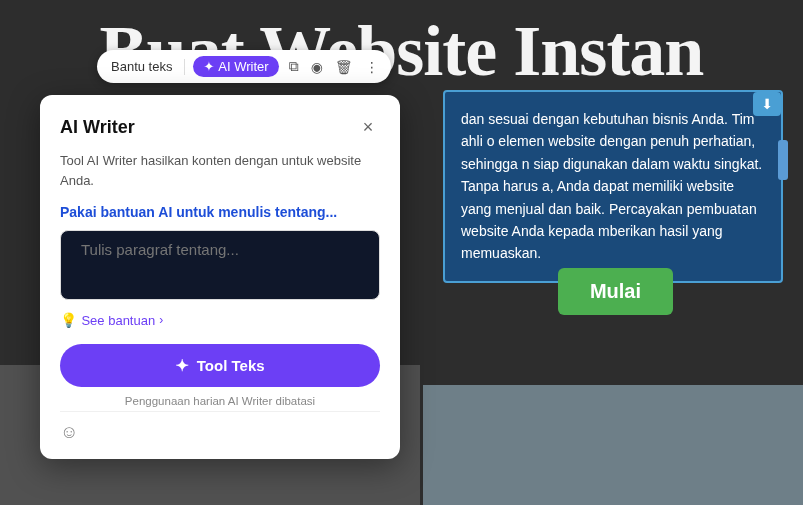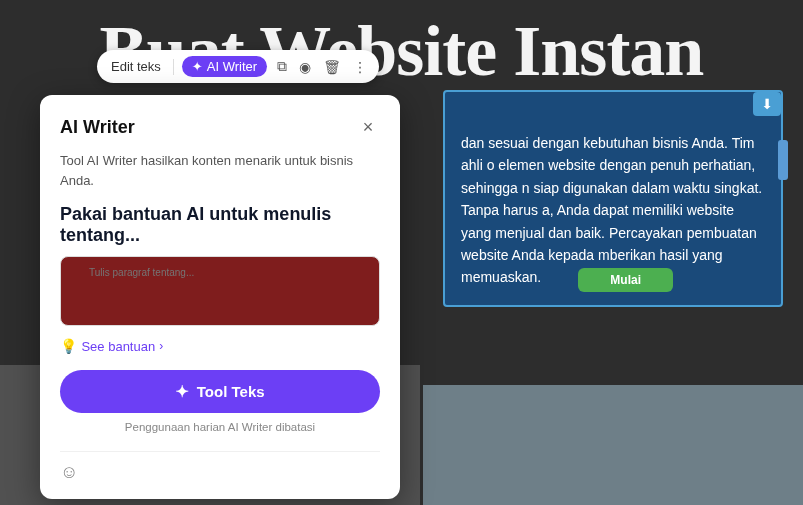--- a/index.html
+++ b/index.html
@@ -91,21 +91,20 @@
       border: 2px solid #4a9fd4;
       border-radius: 4px;
       padding: 16px;
       color: white;
       font-size: 14px;
       line-height: 1.6;
     }
 
     .right-content p {
       font-weight: 500;
-      margin-top: 24px;
     }
 
     
     .download-badge {
       position: absolute;
       top: 92px;
       right: 22px;
       background: #4a9fd4;
       color: white;
       width: 28px;
@@ -132,22 +131,22 @@
 
     
     .mulai-btn {
       position: absolute;
       top: 268px;
       right: 130px;
       background: #4caf50;
       color: white;
       border: none;
       border-radius: 6px;
-      padding: 5px 32px;
-      font-size: 12px;
+      padding: 12px 32px;
+      font-size: 20px;
       font-weight: 600;
       cursor: pointer;
     }
 
     
     .bottom-bg {
       position: absolute;
       bottom: 0;
       left: 0;
       width: 420px;
@@ -205,36 +204,36 @@
     }
 
     .panel-desc {
       font-size: 13px;
       color: #555;
       margin-bottom: 14px;
       line-height: 1.5;
     }
 
     .panel-label {
-      font-size: 18px;
+      font-size: 14px;
       font-weight: 600;
-      color: #0f172a;
+      color: #1d4ed8;
       margin-bottom: 10px;
     }
 
     .panel-textarea {
       width: 100%;
       height: 70px;
       border: 1.5px solid #ddd;
       border-radius: 8px;
-      padding: 10px 28px;
-      font-size: 10px;
+      padding: 10px 20px;
+      font-size: 15px;
       color: #999;
       resize: none;
-      background: #7f1d1d;
+      background: #0f172a;
       outline: none;
       font-family: inherit;
     }
 
     .see-examples {
       display: flex;
       align-items: center;
       gap: 4px;
       margin-top: 8px;
       font-size: 13px;
@@ -270,21 +269,21 @@
 
     .buat-btn .stars-icon {
       font-size: 16px;
     }
 
     .usage-note {
       text-align: center;
       font-size: 11.5px;
       color: #888;
       margin-top: 8px;
-      margin-bottom: 18px;
+      margin-bottom: 4px;
     }
 
     .feedback-row {
       display: flex;
       align-items: center;
       gap: 8px;
       border-top: 1px solid #f0f0f0;
       padding-top: 10px;
     }
 
@@ -300,21 +299,21 @@
     }
   </style>
 </head>
 <body>
 
 <div class="bg-content">
   <div class="bg-title">Buat Website Instan</div>
 </div>
 
 <div class="toolbar">
-  <span class="toolbar-item">Edit teks</span>
+  <span class="toolbar-item">Bantu teks</span>
   <div class="toolbar-divider"></div>
   <span class="toolbar-item ai-writer">
     <span>✦</span>
     <span>AI Writer</span>
   </span>
   <span class="toolbar-icon">⧉</span>
   <span class="toolbar-icon">◉</span>
   <span class="toolbar-icon">🗑</span>
   <span class="toolbar-icon">⋮</span>
 </div>
@@ -331,21 +330,21 @@
 
 <div class="bottom-bg"></div>
 <div class="bottom-bg-right"></div>
 
 <div class="ai-panel">
   <div class="panel-header">
     <span class="panel-title">AI Writer</span>
     <span class="panel-close">×</span>
   </div>
 
-  <p class="panel-desc">Tool AI Writer hasilkan konten menarik untuk bisnis Anda.</p>
+  <p class="panel-desc">Tool AI Writer hasilkan konten dengan untuk website Anda.</p>
 
   <p class="panel-label">Pakai bantuan AI untuk menulis tentang...</p>
 
   <textarea class="panel-textarea" placeholder="Tulis paragraf tentang..." style=""></textarea>
 
   <div class="see-examples">
     <span class="bulb-icon">💡</span>
     <span>See bantuan</span>
     <span class="chevron">›</span>
   </div>

